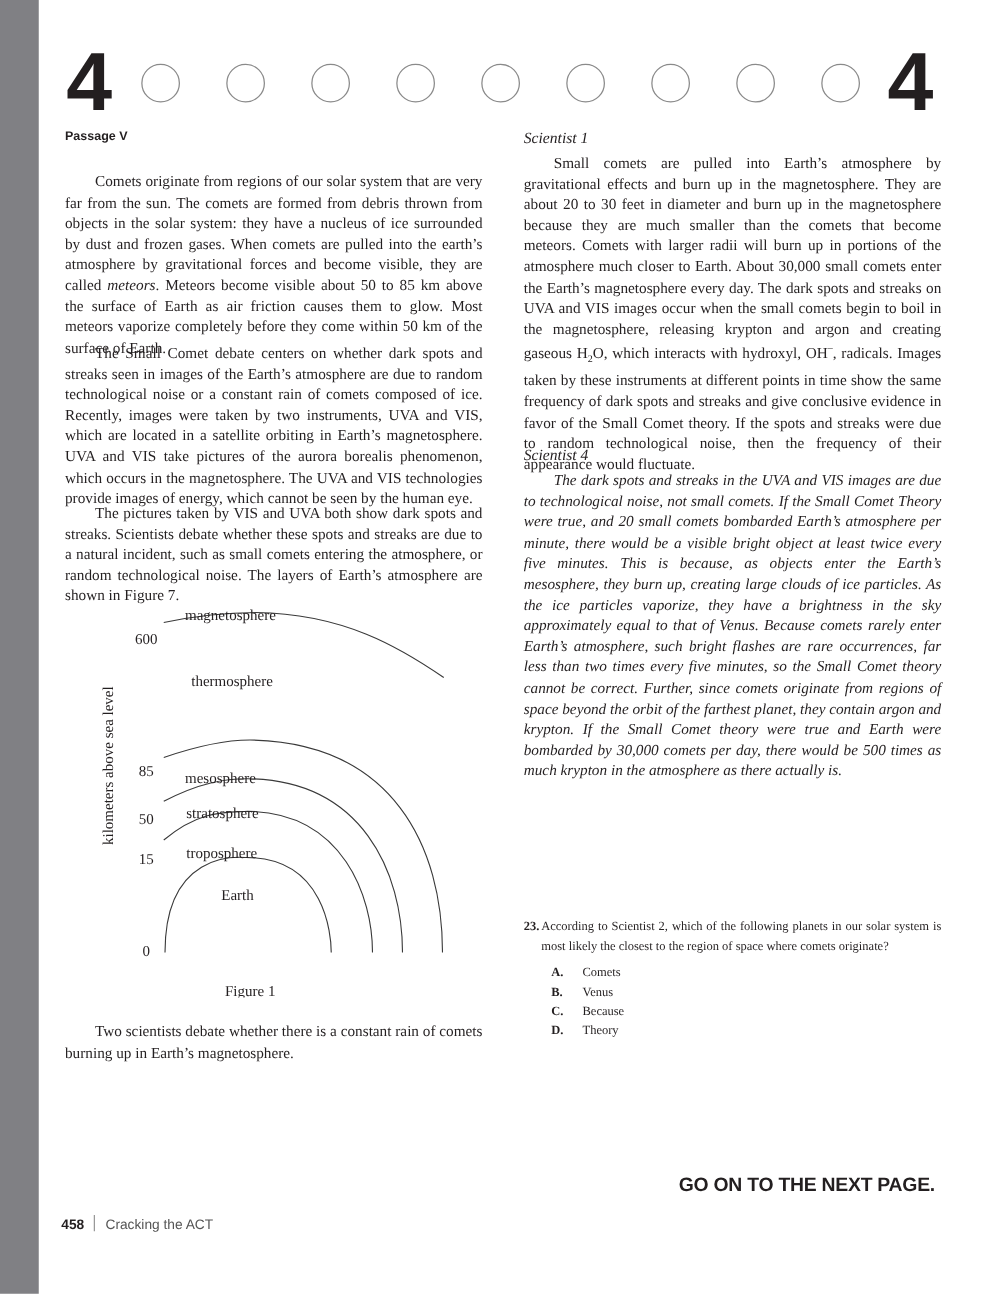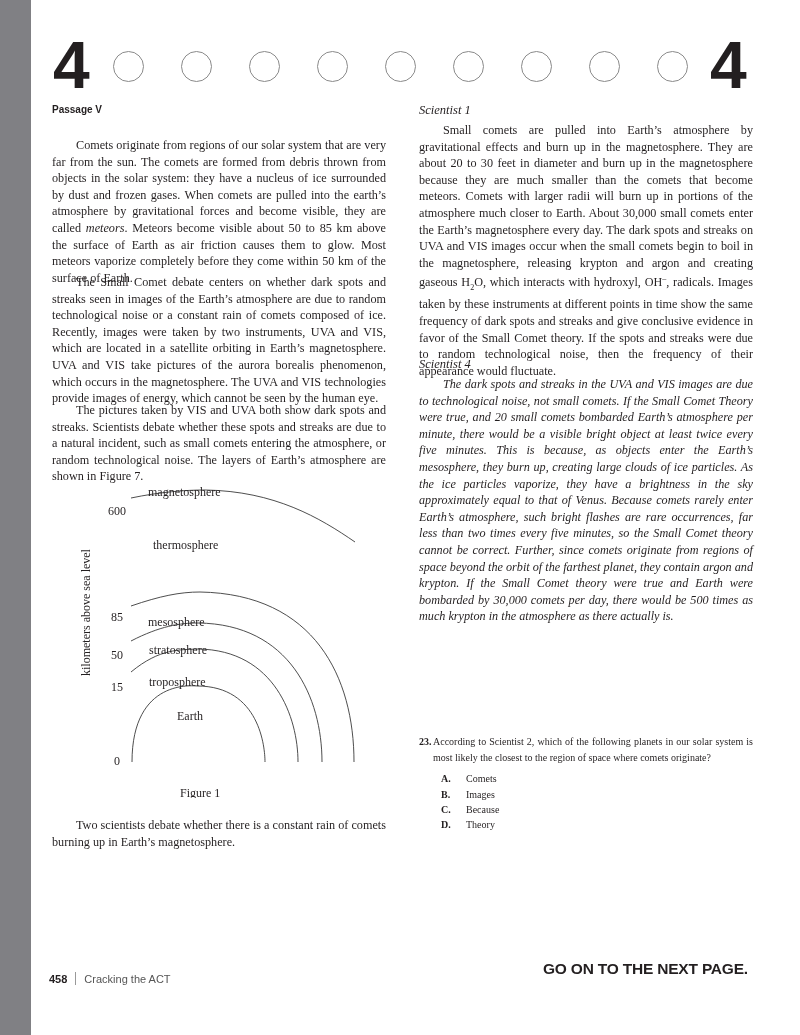--- a/index.html
+++ b/index.html
@@ -33,21 +33,21 @@
   .figure-wrap svg { position: absolute; left: 0; top: 0; }
   .fig-text { font-family: "Liberation Serif", serif; font-size: 12px; fill: #231f20; }
   .question { position: absolute; left: 419px; top: 734px; width: 334px; font-size: 10px; line-height: 15.6px; }
   .q-num { position: absolute; left: 0; top: 0; font-weight: bold; }
   .q-text { margin-left: 14px; text-align: justify; }
   .choices { margin-top: 6px; margin-left: 22px; }
   .choice { display: flex; height: 15.4px; }
   .choice-letter { font-weight: bold; width: 25px; }
   .go-next {
     position: absolute; left: 543px; top: 940px; font-family: "Liberation Sans", sans-serif;
-    font-weight: bold; font-size: 15.5px; letter-spacing: -0.2px; margin-top: 20px;
+    font-weight: bold; font-size: 15.5px; letter-spacing: -0.2px;
   }
   .footer { position: absolute; left: 49px; top: 972px; font-family: "Liberation Sans", sans-serif; font-size: 11px; color: #555; text-align: center; }
   .footer .pg { font-weight: bold; color: #231f20; }
   .footer .sep { display: inline-block; width: 1px; height: 13px; background: #999; margin: 0 8px; vertical-align: -2px; }
 </style>
 </head>
 <body>
 
 <div class="side-bar"></div>
 
@@ -124,21 +124,21 @@
 <div class="question">
   <span class="q-num">23.</span>
   <div class="q-text">According to Scientist 2, which of the following planets in our solar system is most likely the closest to the region of space where comets originate?</div>
   <div class="choices">
     <div class="choice">
       <span class="choice-letter">A.</span>
       <span>Comets</span>
     </div>
     <div class="choice">
       <span class="choice-letter">B.</span>
-      <span>Images</span>
+      <span>Venus</span>
     </div>
     <div class="choice">
       <span class="choice-letter">C.</span>
       <span>Because</span>
     </div>
     <div class="choice">
       <span class="choice-letter">D.</span>
       <span>Theory</span>
     </div>
   </div>

